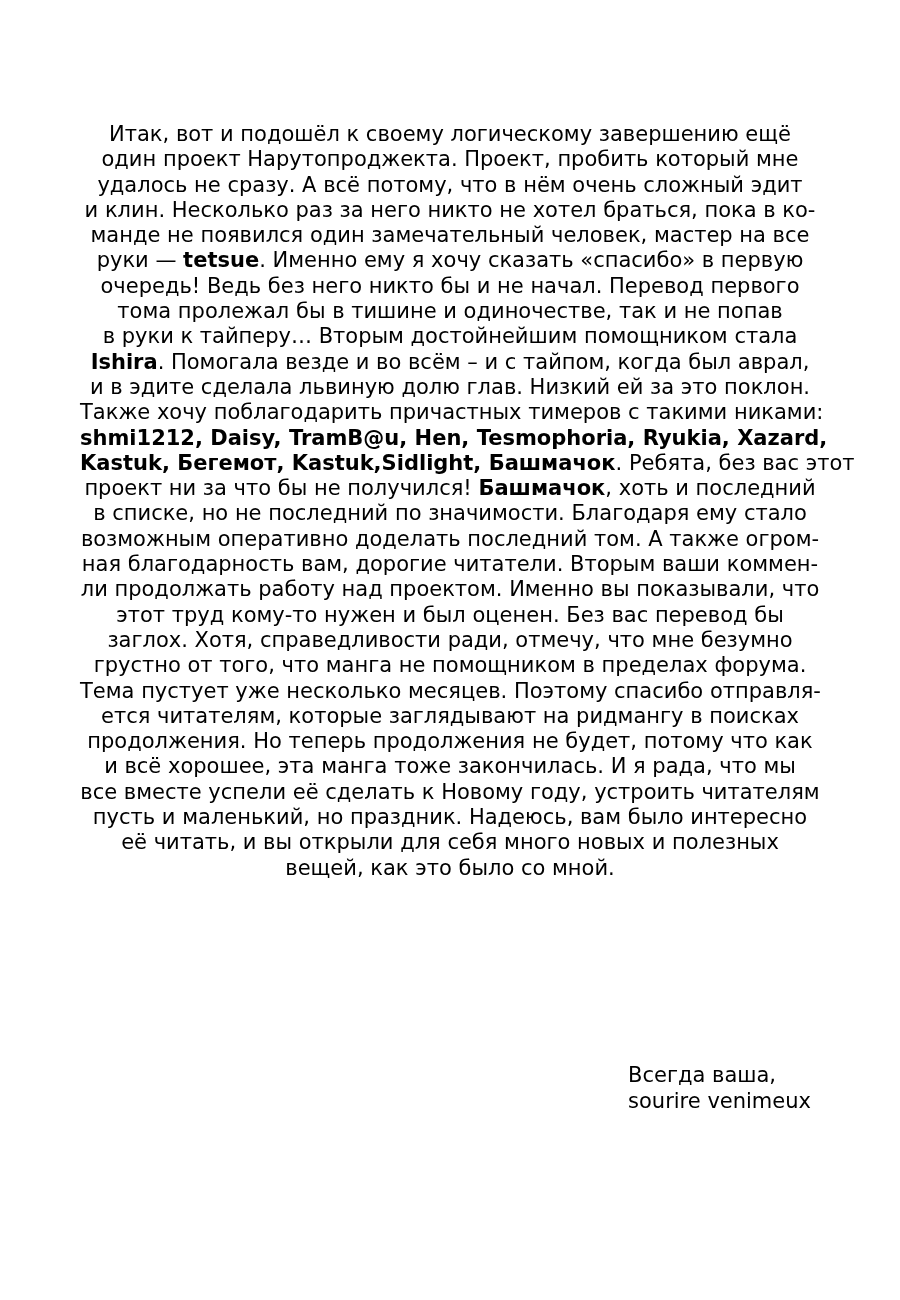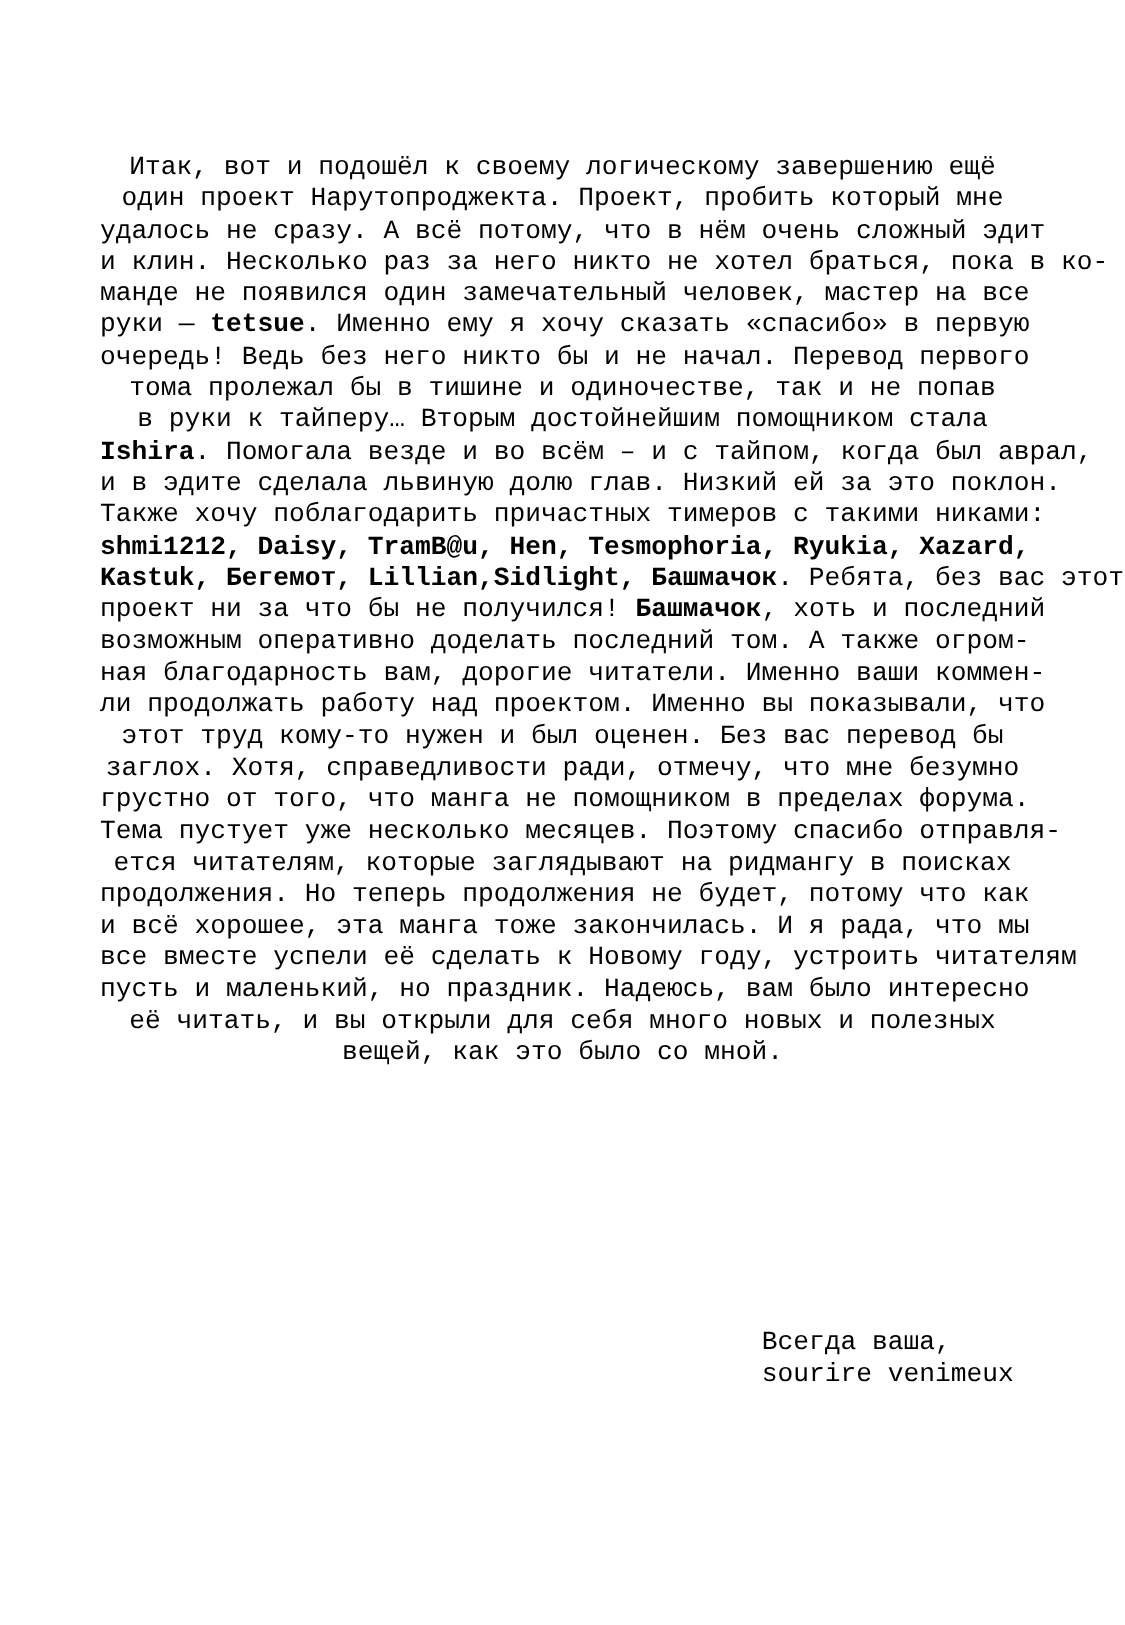--- a/index.html
+++ b/index.html
@@ -9,21 +9,20 @@
   body {
     width: 900px;
     height: 1300px;
     position: relative;
     overflow: hidden;
     font-family: "DejaVu Sans", "Liberation Sans", sans-serif;
   }
   .page {
     position: absolute;
     inset: 0;
-    font-family: Liberation Mono, monospace;
   }
   .afterword {
     position: absolute;
     left: 80px;
     width: 740px;
     top: 122px;
     text-align: center;
     font-size: 21px;
     line-height: 25.3px;
     letter-spacing: 0;
@@ -57,24 +56,25 @@
       <div class="line"><span>и клин. Несколько раз за него никто не хотел браться, пока в ко-</span></div>
       <div class="line"><span>манде не появился один замечательный человек, мастер на все</span></div>
       <div class="line"><span>руки — </span><span class="bold">tetsue</span><span>. Именно ему я хочу сказать «спасибо» в первую</span></div>
       <div class="line"><span>очередь! Ведь без него никто бы и не начал. Перевод первого</span></div>
       <div class="line"><span>тома пролежал бы в тишине и одиночестве, так и не попав</span></div>
       <div class="line"><span>в руки к тайперу… Вторым достойнейшим помощником стала</span></div>
       <div class="line"><span class="bold">Ishira</span><span>. Помогала везде и во всём – и с тайпом, когда был аврал,</span></div>
       <div class="line"><span>и в эдите сделала львиную долю глав. Низкий ей за это поклон.</span></div>
       <div class="line"><span>Также хочу поблагодарить причастных тимеров с такими никами:</span></div>
       <div class="line"><span class="bold">shmi1212, Daisy, TramB@u, Hen, Tesmophoria, Ryukia, Xazard,</span></div>
-      <div class="line"><span class="bold">Kastuk, Бегемот, Lillian,Sidlight, Башмачок</span><span>. Ребята, без вас этот</span></div>
+      <div class="line"><span class="bold">Kastuk, Бегемот, Kastuk,Sidlight, Башмачок</span><span>. Ребята, без вас этот</span></div>
       <div class="line"><span>проект ни за что бы не получился! </span><span class="bold">Башмачок</span><span>, хоть и последний</span></div>
+      <div class="line"><span>в списке, но не последний по значимости. Благодаря ему стало</span></div>
       <div class="line"><span>возможным оперативно доделать последний том. А также огром-</span></div>
-      <div class="line"><span>ная благодарность вам, дорогие читатели. Именно ваши коммен-</span></div>
+      <div class="line"><span>ная благодарность вам, дорогие читатели. Вторым ваши коммен-</span></div>
       <div class="line"><span>ли продолжать работу над проектом. Именно вы показывали, что</span></div>
       <div class="line"><span>этот труд кому-то нужен и был оценен. Без вас перевод бы</span></div>
       <div class="line"><span>заглох. Хотя, справедливости ради, отмечу, что мне безумно</span></div>
       <div class="line"><span>грустно от того, что манга не помощником в пределах форума.</span></div>
       <div class="line"><span>Тема пустует уже несколько месяцев. Поэтому спасибо отправля-</span></div>
       <div class="line"><span>ется читателям, которые заглядывают на ридмангу в поисках</span></div>
       <div class="line"><span>продолжения. Но теперь продолжения не будет, потому что как</span></div>
       <div class="line"><span>и всё хорошее, эта манга тоже закончилась. И я рада, что мы</span></div>
       <div class="line"><span>все вместе успели её сделать к Новому году, устроить читателям</span></div>
       <div class="line"><span>пусть и маленький, но праздник. Надеюсь, вам было интересно</span></div>

